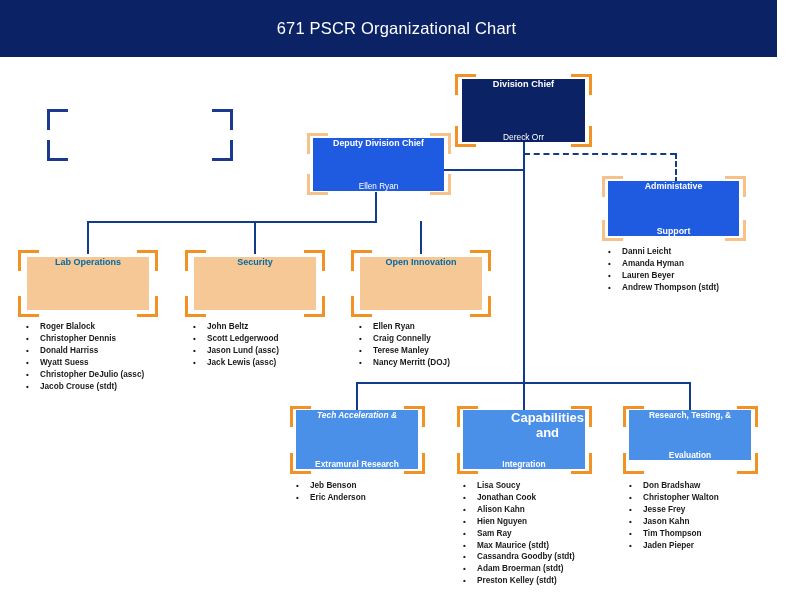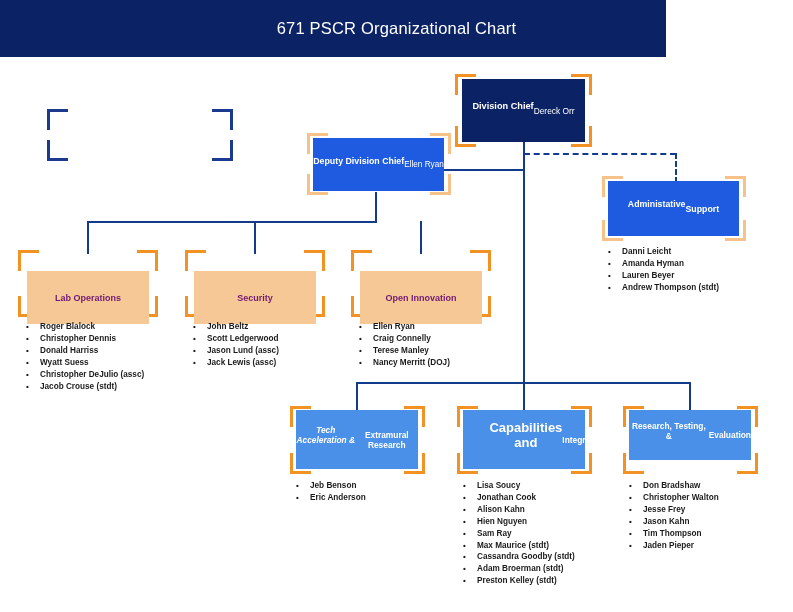--- a/index.html
+++ b/index.html
@@ -12,21 +12,21 @@
     height: 612px;
     font-family: "Liberation Sans", sans-serif;
     position: relative;
     overflow: hidden;
   }
 
   
   .header {
     position: absolute;
     left: 0; top: 0;
-    width: 666px; height: 57px;
+    width: 777px; height: 57px;
     background: #0B2265;
   }
   .header-title {
     position: absolute;
     left: 0; top: 0;
     width: 793px; height: 57px;
     line-height: 57px;
     text-align: center;
     color: #ffffff;
     font-size: 16.5px;
@@ -57,43 +57,42 @@
     position: absolute;
     width: 0;
     border-left: 2px dashed #123B8C;
   }
 
   
   .node {
     position: absolute;
     box-sizing: border-box;
     display: flex;
-    flex-direction: row;
+    flex-direction: column;
     align-items: center;
-    justify-content: center;
+    justify-content: space-between;
     text-align: center;
   }
   .node-line { display: block; }
 
   .navy-box {
     background: #0B2265;
     color: #ffffff;
   }
   .blue-box {
     background: #1F5BE0;
     color: #ffffff;
   }
   .lightblue-box {
     background: #4A8FE8;
     color: #ffffff;
   }
   .peach-box {
     background: #F6C896;
-    color: #701a75;
-    margin-top: 14px;
+    color: #0369a1;
   }
 
   
   .bracket {
     position: absolute;
     pointer-events: none;
   }
   .bk {
     position: absolute;
     width: 18px;

